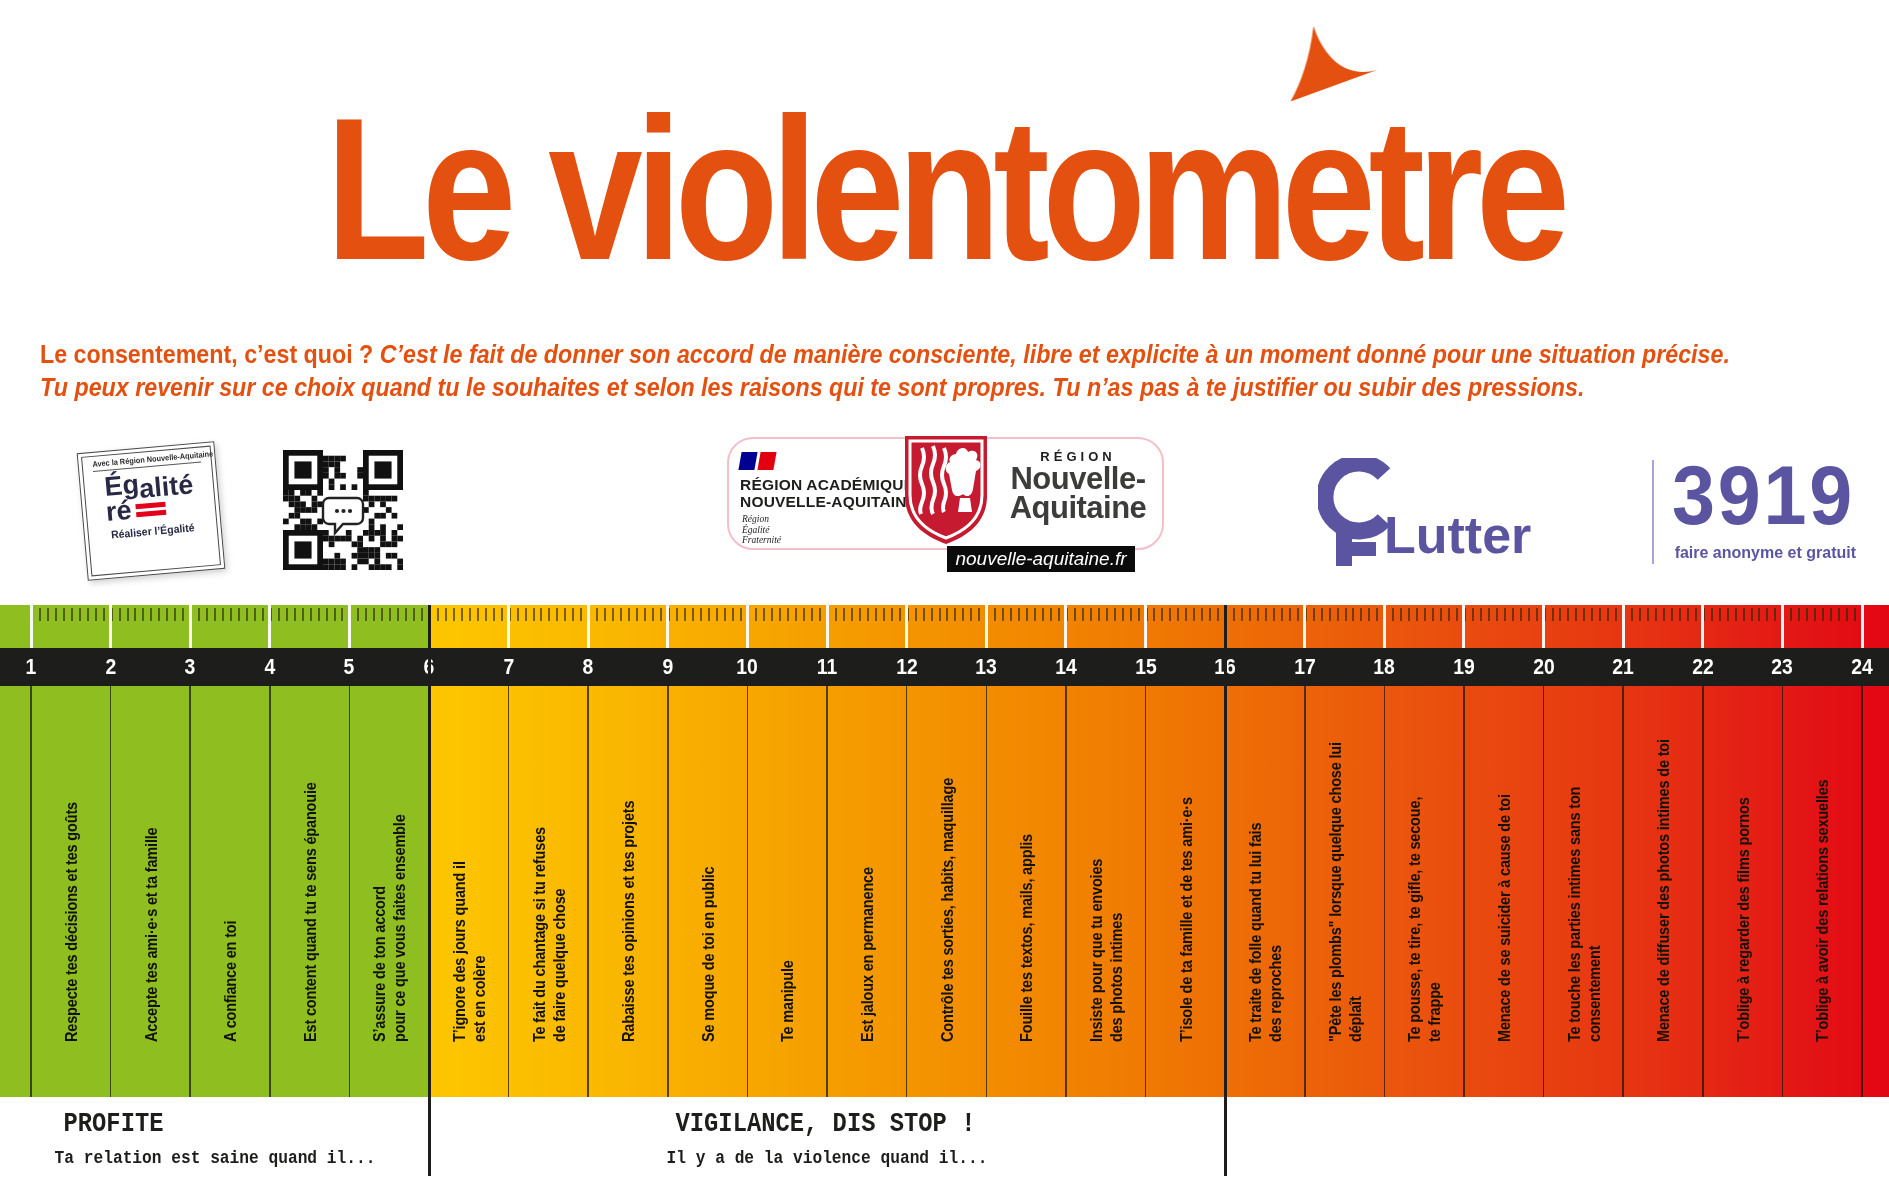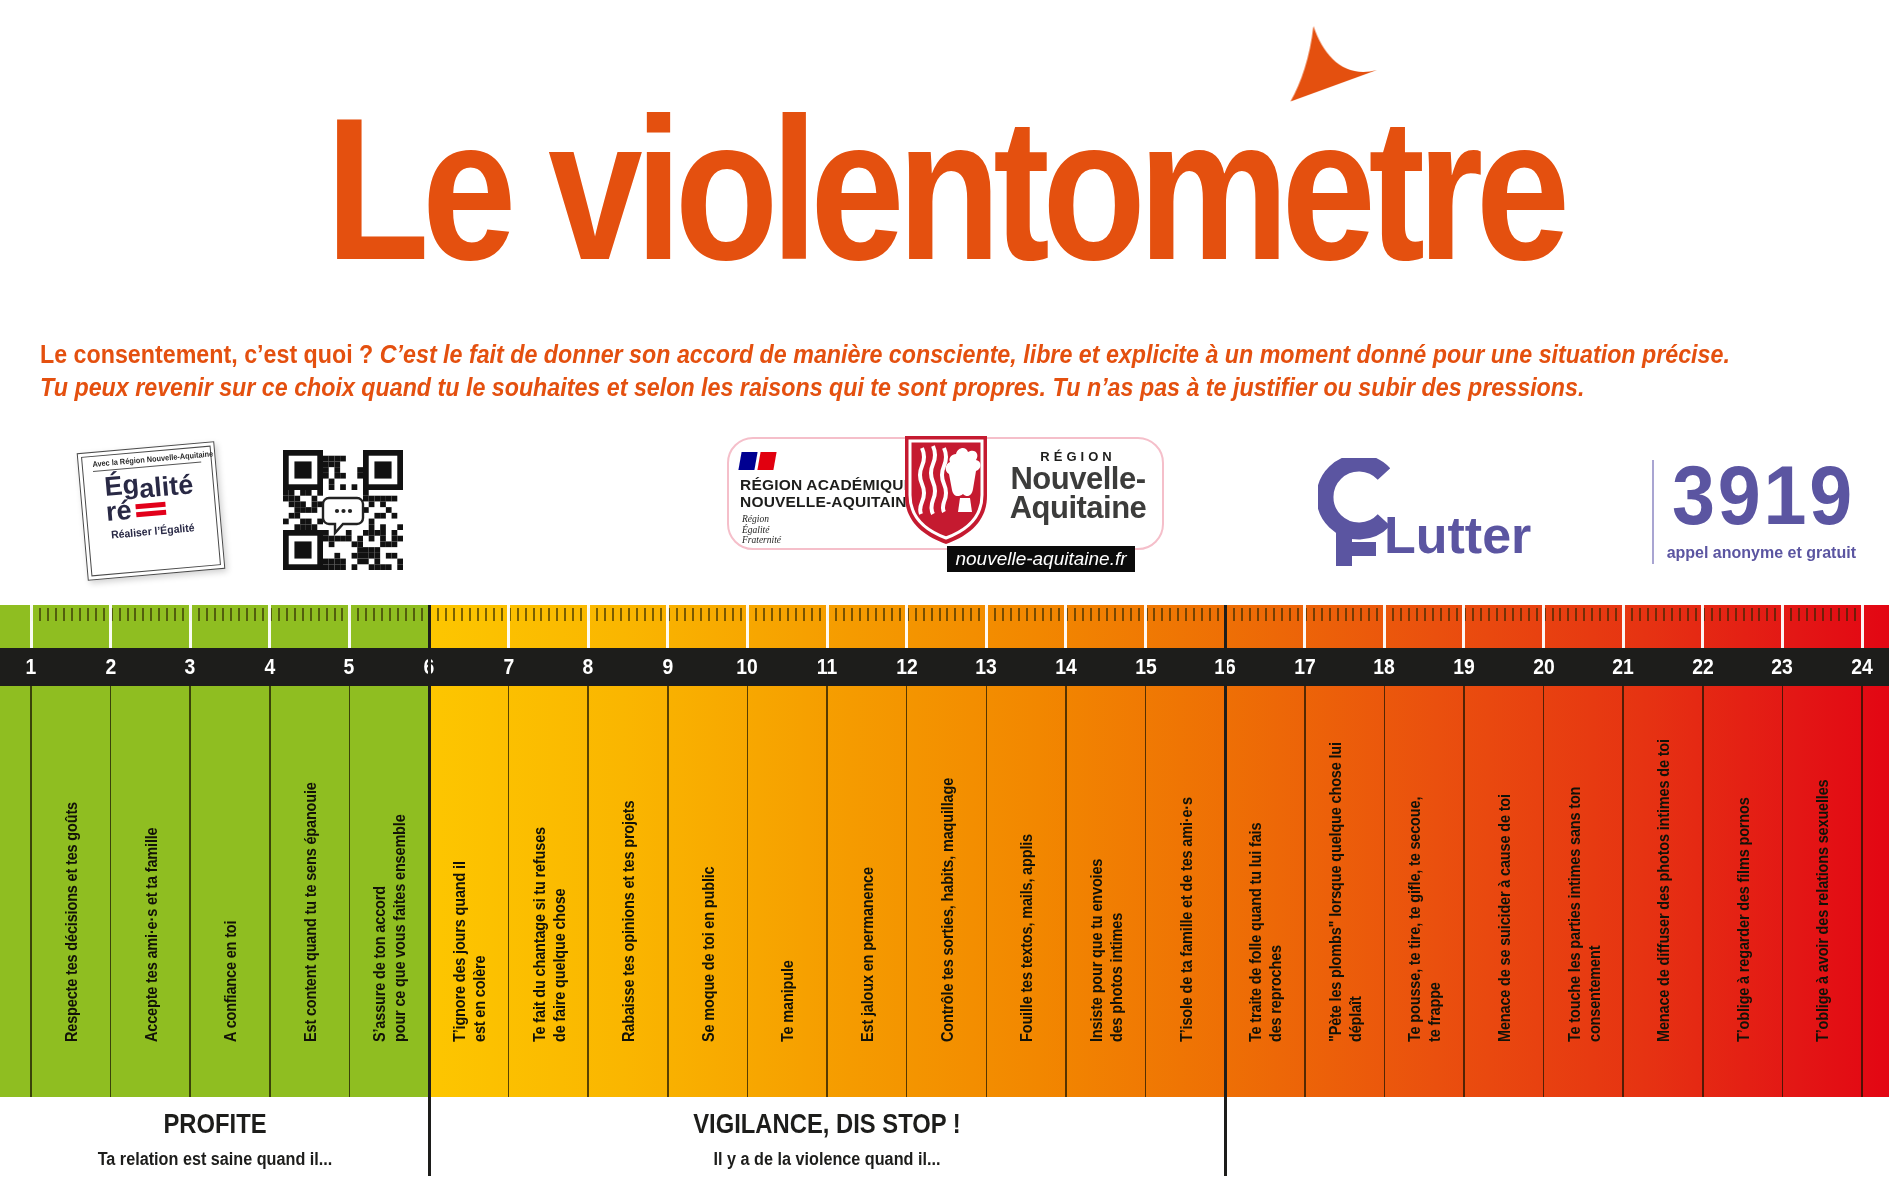--- a/index.html
+++ b/index.html
@@ -72,21 +72,21 @@
   .numband{position:absolute;left:0;top:43px;width:1889px;height:38px;background:#1d1d1b;}
   .num{position:absolute;top:49px;transform:translateX(-50%) scaleX(.88);font-size:22px;font-weight:700;color:#fff;}
   .dsep{position:absolute;top:81px;width:1.6px;height:411px;background:rgba(25,20,0,.72);}
   .vlabel{position:absolute;top:492px;width:400px;height:79.6px;transform:rotate(-90deg);transform-origin:0 0;
           display:flex;flex-direction:column;justify-content:center;align-items:flex-start;padding-left:55px;box-sizing:border-box;}
   .vlabel .ln{font-size:16.5px;line-height:20px;font-weight:700;color:#121208;white-space:nowrap;
           transform:scaleX(.88);transform-origin:0 50%;letter-spacing:-.2px;}
   .section-divider{position:absolute;top:0;width:2.5px;height:571px;background:#1d1d1b;z-index:5;}
 
   
-  .sec{position:absolute;text-align:center;transform:translateX(-50%);white-space:nowrap;}
+  .sec{position:absolute;text-align:left;transform:translateX(-50%);white-space:nowrap;font-family:Liberation Mono, monospace;}
   .sec-title{font-size:28px;font-weight:700;color:#1d1d1b;letter-spacing:0;transform:scaleX(.85);transform-origin:center;}
   .sec-sub{margin-top:9px;font-size:18px;font-weight:700;color:#1d1d1b;transform:scaleX(.9);transform-origin:center;}
   .sec1{left:215px;top:1108px;}
   .sec2{left:827px;top:1108px;}
   .sec3{left:1557px;top:1108px;}
 </style>
 </head>
 <body>
 
 <div id="poster">
@@ -277,21 +277,21 @@
   <div class="url-bar">nouvelle-aquitaine.fr</div>
 
   <svg class="sf-symbol" viewBox="0 0 72 110">
     <path d="M66 16 A34 34 0 1 0 66 62" fill="none" stroke="#5b55a1" stroke-width="17" stroke-linecap="butt"></path>
     <rect x="18" y="64" width="16" height="44" fill="#5b55a1"></rect>
     <rect x="18" y="84" width="40" height="14" fill="#5b55a1"></rect>
   </svg>
   <div class="sf-line2">Lutter</div>
   <div class="sf-divider"></div>
   <div class="hotline">3919</div>
-  <div class="hotline-sub">appel anonyme et gratuit</div>
+  <div class="hotline-sub">faire anonyme et gratuit</div>
 
   <div class="meter">
     <div class="minor-ticks"></div>
     <div class="numband"></div>
   <div class="wtick" style="left: 29.5px;"></div>
       <div class="dsep" style="left: 30.2px;"></div>
       <div class="num" style="left: 31px;">1</div>
       <div class="wtick" style="left: 109.109px;"></div>
       <div class="dsep" style="left: 109.809px;"></div>
       <div class="num" style="left: 110.609px;">2</div>

